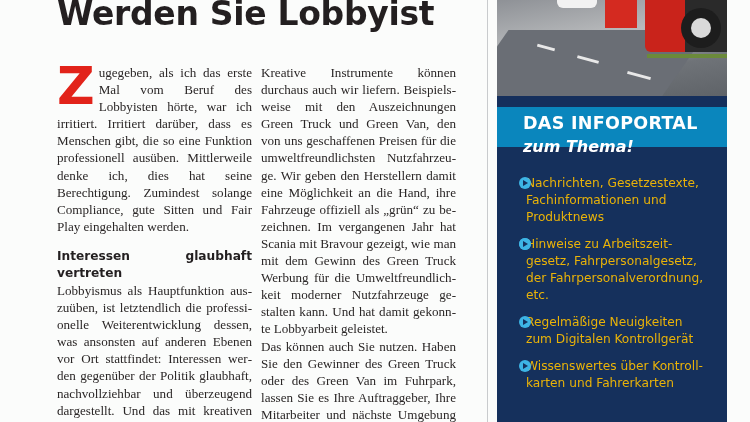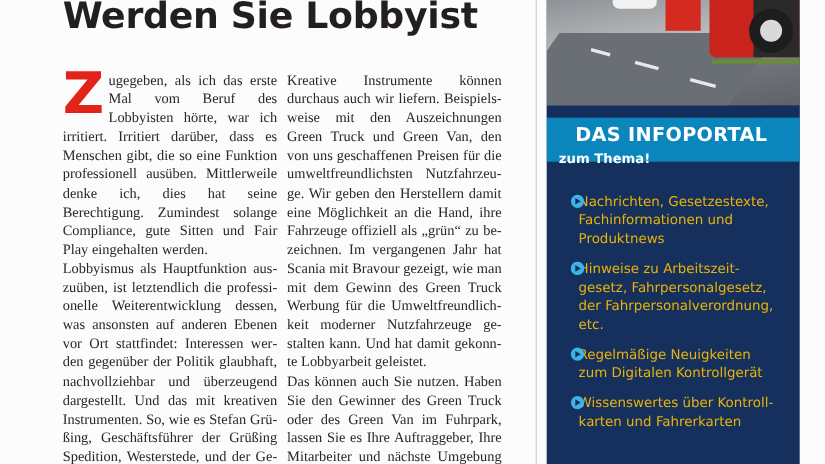--- a/index.html
+++ b/index.html
@@ -19,33 +19,34 @@
   .truck1 { position:absolute; left:108px; top:0; width:32px; height:28px; background:#d42a20; }
   .truck2 { position:absolute; left:148px; top:0; width:82px; height:52px; background:#c9231b; border-radius:0 0 0 6px; }
   .truck2dark { position:absolute; left:188px; top:0; width:42px; height:52px; background:#2a2a2a; }
   .wheel { position:absolute; left:184px; top:8px; width:40px; height:40px; border-radius:50%; background:#1d1d1d; }
   .hub { position:absolute; left:194px; top:18px; width:20px; height:20px; border-radius:50%; background:#d9d9d9; }
   .grass { position:absolute; left:150px; top:54px; width:80px; height:4px; background:#6b8a3a; }
   .white-car { position:absolute; left:60px; top:0; width:40px; height:8px; background:#f2f2f2; border-radius:0 0 6px 6px; }
   .band { position:absolute; left:0; top:96px; width:230px; height:11px; background:#152f5c; }
   .header { position:absolute; left:0; top:107px; width:230px; height:40px; background:#0a86bd; }
   .h-title { position:absolute; left:26px; top:6px; font-family:"DejaVu Sans", sans-serif; font-weight:bold; font-size:17.5px; color:#ffffff; letter-spacing:0.3px; white-space:nowrap; }
-  .h-sub { position:absolute; left:11px; top:30px; font-family:"DejaVu Sans", sans-serif; font-weight:bold; font-size:12px; color:#ffffff; white-space:nowrap; }
+  .h-sub { position:absolute; left:26px; top:30px; font-family:"DejaVu Sans", sans-serif; font-weight:bold; font-size:16px; color:#ffffff; white-space:nowrap;font-style:italic; }
   .list { position:absolute; left:0; top:175px; width:230px; margin:0; padding:0; list-style:none; }
   .list li { position:relative; padding-left:29px; font-family:"DejaVu Sans", sans-serif; font-size:12.2px; line-height:17px; color:#eab308; margin-bottom:10px; width:180px; }
   .bullet { position:absolute; left:22px; top:2px; width:12px; height:12px; border-radius:50%; background:#3db4e5; }
   .bullet::after { content:""; position:absolute; left:4px; top:3px; width:0; height:0; border-top:3px solid transparent; border-bottom:3px solid transparent; border-left:5px solid #15305c; }
 </style>
 </head>
 <body>
 
 <h1 class="title">Werden Sie Lobbyist</h1>
 
 <div class="col col1">
   <p><span class="dropcap">Z</span><span>ugegeben, als ich das erste Mal vom Beruf des Lobbyisten hörte, war ich irritiert. Irritiert darüber, dass es Menschen gibt, die so eine Funktion professionell aus­üben. Mittlerweile denke ich, dies hat seine Berechtigung. Zumindest solange Compliance, gute Sitten und Fair Play eingehalten werden.</span></p>
+  <p class="subhead">Interessen glaubhaft vertreten</p>
   <p>Lobbyismus als Hauptfunktion aus­zuüben, ist letztendlich die professi­onelle Weiterentwicklung dessen, was ansonsten auf anderen Ebenen vor Ort stattfindet: Interessen wer­den gegenüber der Politik glaubhaft, nachvollziehbar und überzeugend dargestellt. Und das mit kreativen Instrumenten. So, wie es Stefan Grü­ßing, Geschäftsführer der Grüßing Spedition, Westerstede, und der Ge­schäftsführer des niedersächsischen Verkehrsgewerbeverbandes GVN</p>
 </div>
 
 <div class="col col2">
   <p>Kreative Instrumente können durchaus auch wir liefern. Beispiels­weise mit den Auszeichnungen Green Truck und Green Van, den von uns geschaffenen Preisen für die umweltfreundlichsten Nutzfahrzeu­ge. Wir geben den Herstellern damit eine Möglichkeit an die Hand, ihre Fahrzeuge offiziell als „grün“ zu be­zeichnen. Im vergangenen Jahr hat Scania mit Bravour gezeigt, wie man mit dem Gewinn des Green Truck Werbung für die Umweltfreundlich­keit moderner Nutzfahrzeuge ge­stalten kann. Und hat damit gekonn­te Lobbyarbeit geleistet.</p>
   <p>Das können auch Sie nutzen. Haben Sie den Gewinner des Green Truck oder des Green Van im Fuhrpark, lassen Sie es Ihre Auftraggeber, Ihre Mitarbeiter und nächste Umgebung wissen. Ergreifen Sie die Stimme für die Erfolge moderner Fahrzeugtech­nik. Wir liefern Ihnen die Argumen­te.</p>
 </div>
 
 <div class="vline"></div>
 

